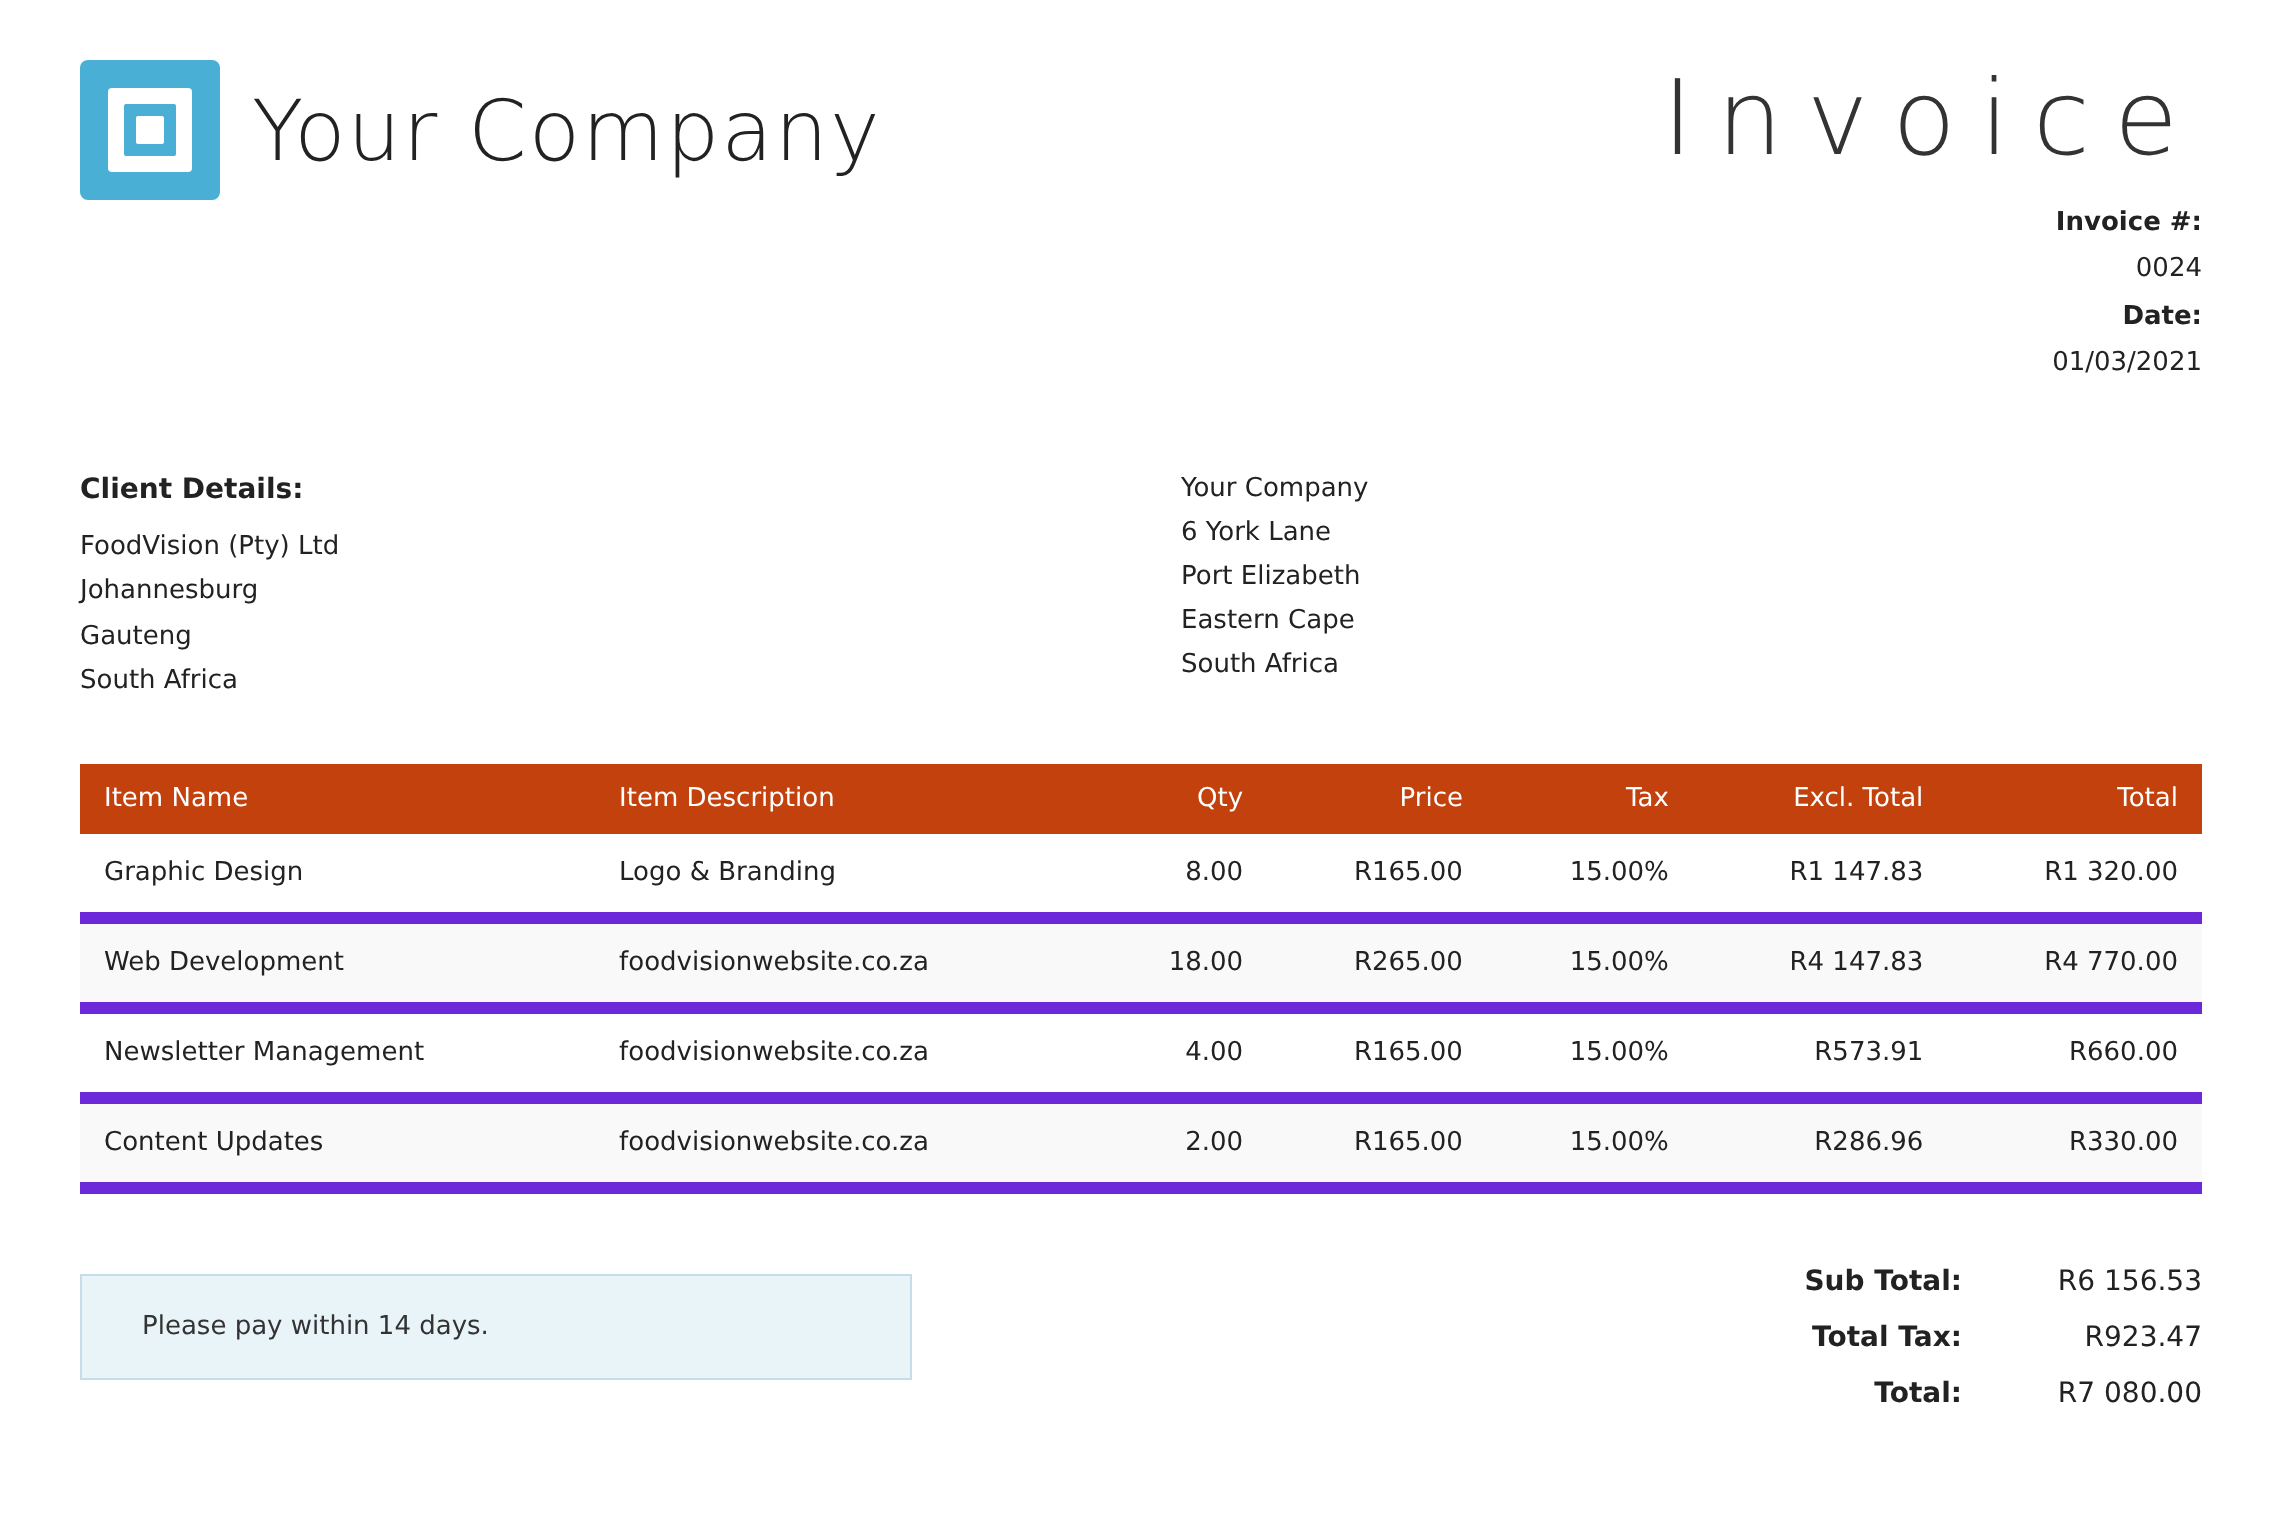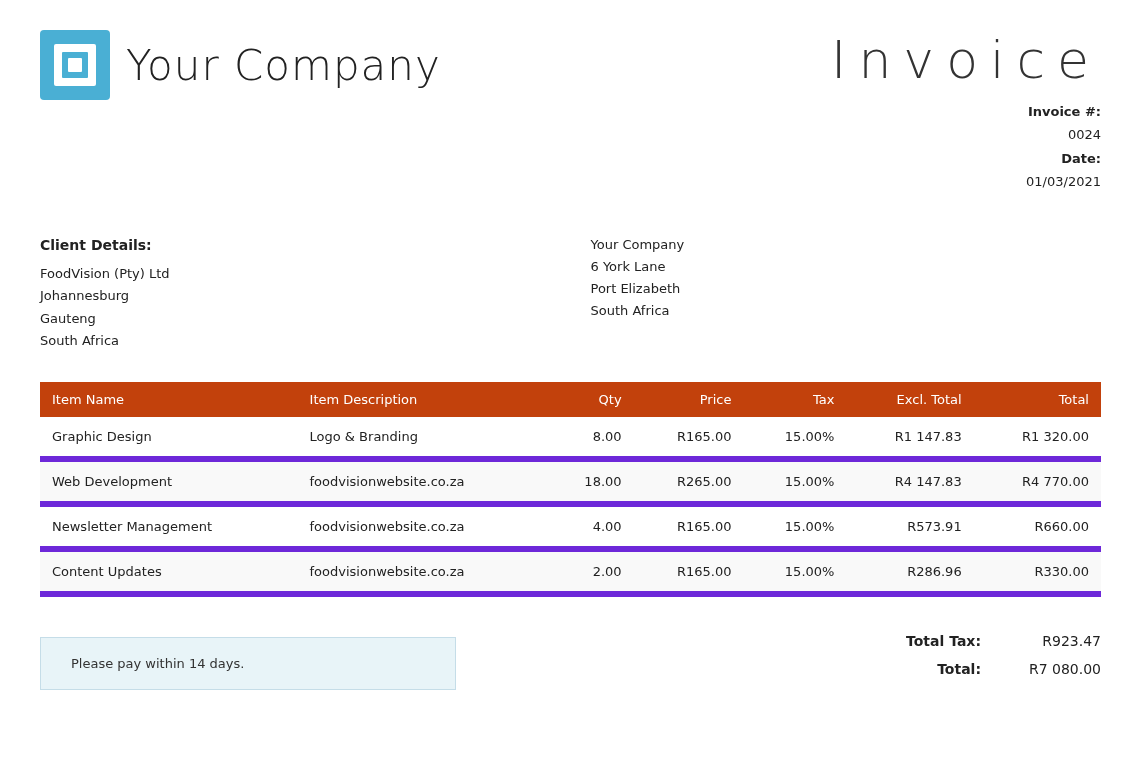--- a/index.html
+++ b/index.html
@@ -171,20 +171,21 @@
     <p class="section-title">Client Details:</p>
     <p>FoodVision (Pty) Ltd</p>
     <p>Johannesburg</p>
     <p>Gauteng</p>
     <p>South Africa</p>
   </div>
   <div class="details-col">
     <p>Your Company</p>
     <p>6 York Lane</p>
     <p>Port Elizabeth</p>
+    <p>Eastern Cape</p>
     <p>South Africa</p>
   </div>
 </div>
 
 <table class="invoice-table">
   <thead>
     <tr>
       <th>Item Name</th>
       <th>Item Description</th>
       <th class="right">Qty</th>
@@ -231,20 +232,24 @@
       <td class="right">R286.96</td>
       <td class="right">R330.00</td>
     </tr>
     </tbody>
 </table>
 
 <div class="footer-area">
   <div class="payment-note">Please pay within 14 days.</div>
   <div class="totals-section">
     <div class="totals-row">
+      <span class="t-label">Sub Total:</span>
+      <span class="t-value">R6 156.53</span>
+    </div>
+    <div class="totals-row">
       <span class="t-label">Total Tax:</span>
       <span class="t-value">R923.47</span>
     </div>
     <div class="totals-row">
       <span class="t-label">Total:</span>
       <span class="t-value">R7 080.00</span>
     </div>
   </div>
 </div>
 

